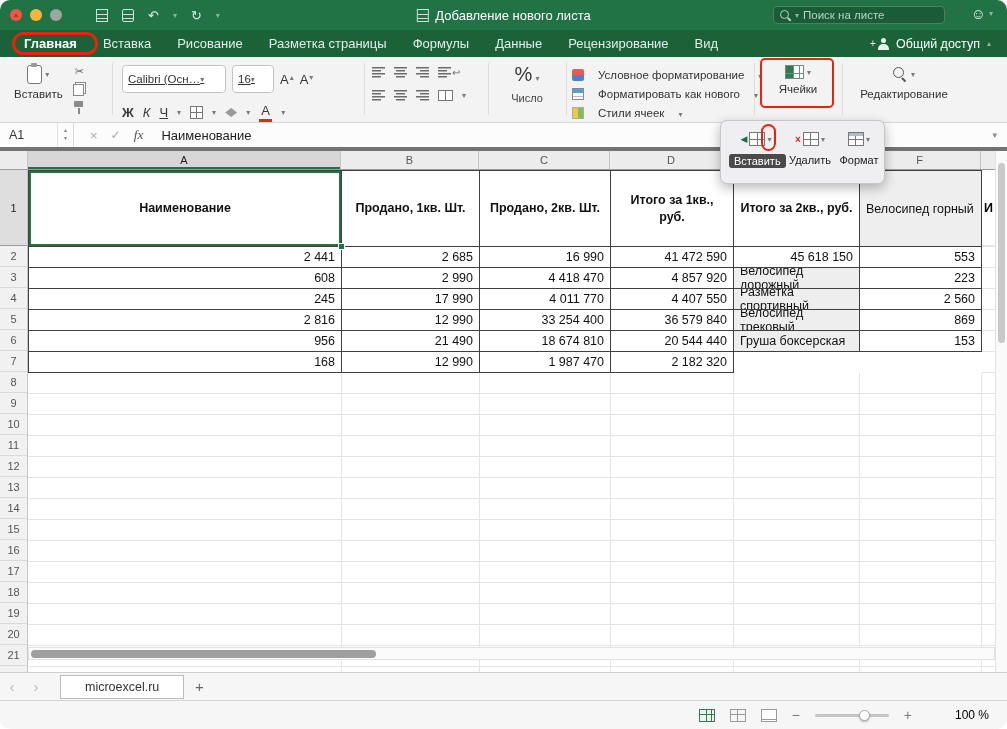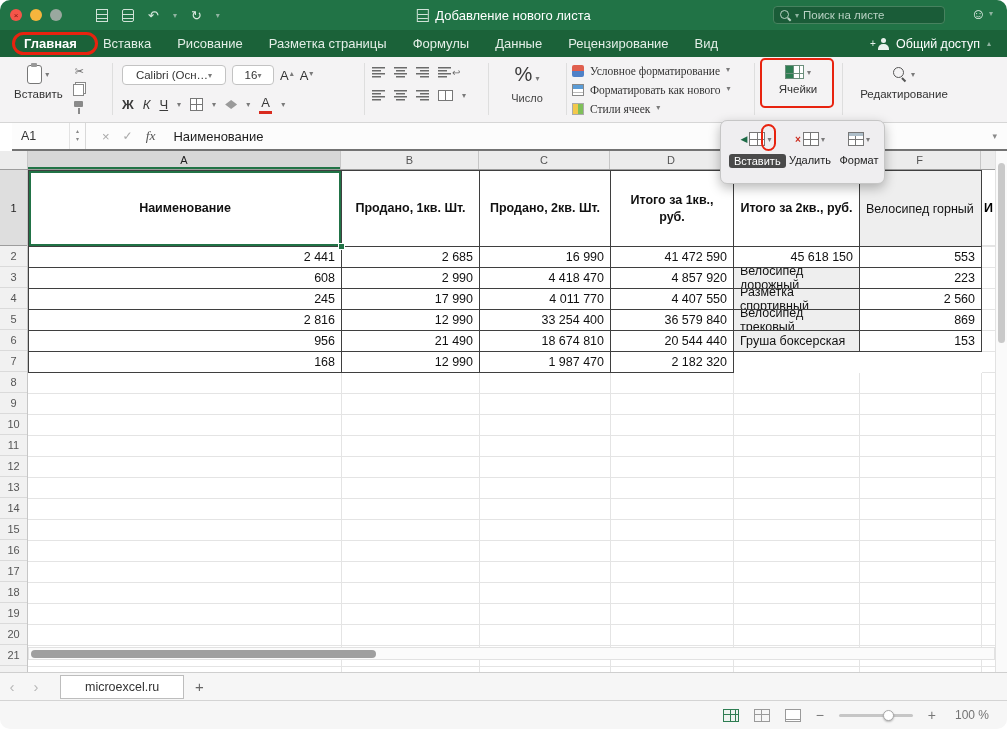--- a/index.html
+++ b/index.html
@@ -49,21 +49,21 @@
   .ic-scis { font-size:11px; color:#666; line-height:1; }
   .ic-copy { position:relative; width:13px; height:14px; }
   .ic-copy::before { content:""; position:absolute; right:0; top:0; width:9px; height:10px; border:1.2px solid #888; background:#fff; }
   .ic-copy::after { content:""; position:absolute; left:0; bottom:0; width:9px; height:10px; border:1.2px solid #888; background:#fff; }
   .ic-paint { position:relative; width:12px; height:14px; }
   .ic-paint::before { content:""; position:absolute; left:1px; top:0; width:9px; height:6px; background:#8a8a8a; border-radius:1px; }
   .ic-paint::after { content:""; position:absolute; left:5px; top:7px; width:2px; height:6px; background:#8a8a8a; }
 
   .grp-font { position:absolute; left:122px; top:8px; width:240px; }
   .fr1 { display:flex; gap:6px; align-items:center; }
-  .dd { height:20px; background:#fff; border:1px solid #c3c3c3; border-radius:4px; display:flex; align-items:center; justify-content:center; padding:0 5px; font-size:11.5px; color:#333; }
+  .dd { height:28px; background:#fff; border:1px solid #c3c3c3; border-radius:4px; display:flex; align-items:center; justify-content:flex-start; padding:0 5px; font-size:11.5px; color:#333;text-decoration:underline; }
   .dd.name { width:104px; }
   .dd.size { width:42px; }
   .fontsize-btn { display:flex; align-items:flex-start; gap:1px; font-size:13px; color:#333; }
   .fontsize-btn .caret { margin-top:1px; }
   .fr2 { display:flex; gap:9px; align-items:center; margin-top:10px; }
   .fmt-letter { font-size:13px; color:#3a3a3a; }
   .fmt-letter.b { font-weight:bold; }
   .fmt-letter.i { font-style:italic; }
   .fmt-letter.u { text-decoration:underline; }
   .ic-border { width:13px; height:13px; border:1.3px solid #777; background:
@@ -84,21 +84,21 @@
   .li.c { background-position:center 0px, center 3px, center 6px, center 9px; }
   .li.r { background-position:right 0px, right 3px, right 6px, right 9px; }
   .wrapico { display:flex; align-items:center; gap:1px; color:#6b6b6b; font-size:10px; }
   .ic-merge { width:15px; height:11px; border:1.2px solid #777; background:linear-gradient(#777,#777) center/1px 100% no-repeat,#fff; }
 
   .grp-number { position:absolute; left:498px; top:6px; width:58px; text-align:center; }
   .pct { font-size:20px; color:#3a3a3a; }
   .grp-number .lbl { margin-top:6px; font-size:11px; color:#444; }
 
   .grp-styles { position:absolute; left:572px; top:8px; }
-  .srow { display:flex; align-items:flex-start; gap:6px; height:16px; margin-bottom:3px; font-size:11.5px; color:#333;font-family:Liberation Serif, serif; }
+  .srow { display:flex; align-items:flex-end; gap:14px; height:16px; margin-bottom:3px; font-size:11.5px; color:#333; }
   .ic-cond { width:12px; height:12px; border-radius:2px; background:linear-gradient(180deg,#e05f4e 0 50%,#4f81c7 50% 100%); }
   .ic-ftab { width:12px; height:12px; border:1px solid #888; background:
       linear-gradient(#5b9bd5,#5b9bd5) 0 0/100% 4px no-repeat,
       linear-gradient(#bbb,#bbb) 0 7px/100% 1px no-repeat, #fff; }
   .ic-styles { width:12px; height:12px; border:1px solid #aaa; background:linear-gradient(90deg,#f2c84b 0 50%,#7fbf5a 50% 100%); }
 
   .grp-cells { position:absolute; left:768px; top:8px; width:60px; }
   .ic-cells { width:19px; height:14px; border:1px solid #6c8f7c; background:
       linear-gradient(#6c8f7c,#6c8f7c) 7px 0/1px 100% no-repeat,
       linear-gradient(#6c8f7c,#6c8f7c) 13px 0/1px 100% no-repeat,
@@ -107,21 +107,21 @@
   .annot-rect-cells { position:absolute; left:760px; top:1px; width:74px; height:50px; border:2.5px solid #e8230f; border-radius:5px; pointer-events:none; z-index:5; }
 
   .grp-edit { position:absolute; left:852px; top:10px; width:104px; text-align:center; }
   .grp-edit .irow { display:flex; align-items:center; justify-content:center; gap:4px; }
   .ic-mag2 { position:relative; width:14px; height:14px; }
   .ic-mag2::before { content:""; position:absolute; left:0; top:0; width:9px; height:9px; border:1.8px solid #555; border-radius:50%; }
   .ic-mag2::after { content:""; position:absolute; left:9.5px; top:9.5px; width:5px; height:1.8px; background:#555; transform:rotate(45deg); transform-origin:left center; }
   .grp-edit .lbl { margin-top:7px; font-size:11.5px; color:#333; }
 
   
-  #fbar { position:absolute; left:0; top:123px; right:0; height:28px; background:#fcfcfc; border-bottom:2px solid #737373; display:flex; align-items:center; font-size:12.5px; color:#333;margin-left:12px; }
+  #fbar { position:absolute; left:0; top:123px; right:0; height:28px; background:#fcfcfc; border-bottom:4px solid #737373; display:flex; align-items:center; font-size:12.5px; color:#333; }
   .namebox { width:74px; height:100%; border-right:1px solid #d9d9d9; display:flex; align-items:center; }
   .namebox .ref { padding-left:9px; flex:1; }
   .stepper { width:16px; height:100%; border-left:1px solid #e3e3e3; display:flex; flex-direction:column; align-items:center; justify-content:center; font-size:6px; color:#888; line-height:1.3; }
   .fb-x { margin-left:16px; color:#a9a9a9; font-size:13px; }
   .fb-check { margin-left:13px; color:#a9a9a9; font-size:12px; }
   .fb-fx { margin-left:13px; font-family:"Liberation Serif", serif; font-style:italic; font-size:13.5px; color:#555; }
   .fb-value { margin-left:18px; color:#1d1d1d; font-size:13px; }
   .fb-chevron { position:absolute; right:10px; color:#8a8a8a; font-size:9px; }
 
   
@@ -190,21 +190,21 @@
   .vic { width:16px; height:13px; border:1px solid #9a9a9a; background:
       linear-gradient(#9a9a9a,#9a9a9a) 0 4px/100% 1px no-repeat,
       linear-gradient(#9a9a9a,#9a9a9a) 6px 0/1px 100% no-repeat, #f6f6f6; }
   .vic.grid-green { border-color:#2e7d52; background:
       linear-gradient(#2e7d52,#2e7d52) 0 4px/100% 1px no-repeat,
       linear-gradient(#2e7d52,#2e7d52) 6px 0/1px 100% no-repeat,
       linear-gradient(#2e7d52,#2e7d52) 11px 0/1px 100% no-repeat, #eef4f0; }
   .vic.pagelayout { background:linear-gradient(#9a9a9a,#9a9a9a) 0 9px/100% 1px no-repeat,#fff; }
   .sl-track { width:74px; height:3px; background:#c6c6c6; border-radius:2px; position:relative; }
   .sl-thumb { position:absolute; left:44px; top:-4px; width:11px; height:11px; border-radius:50%; background:#fff; border:1px solid #a8a8a8; box-shadow:0 1px 2px rgba(0,0,0,0.25); }
-  .zoomlbl { width:38px; text-align:right; color:#737373; }
+  .zoomlbl { width:38px; text-align:right; color:#000000;margin-left:24px; }
   .zbtn { color:#777; font-size:14px; }
 </style>
 </head>
 <body>
 
 <div id="app">
 
   <div id="titlebar">
     <div class="lights">
       <span class="light red">

